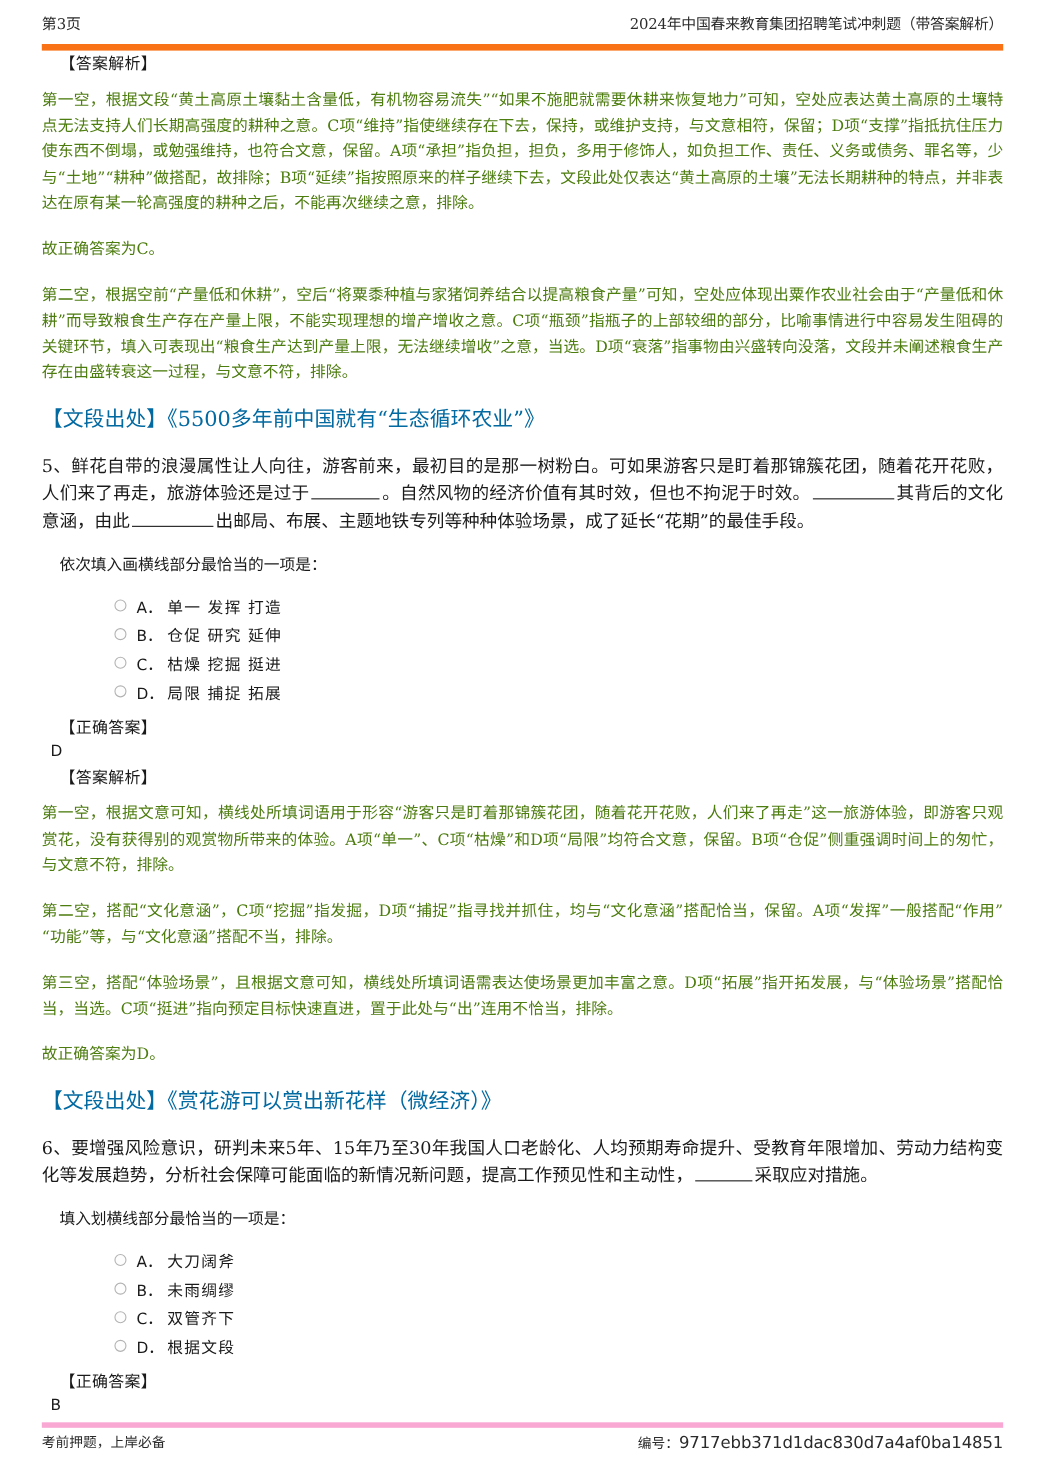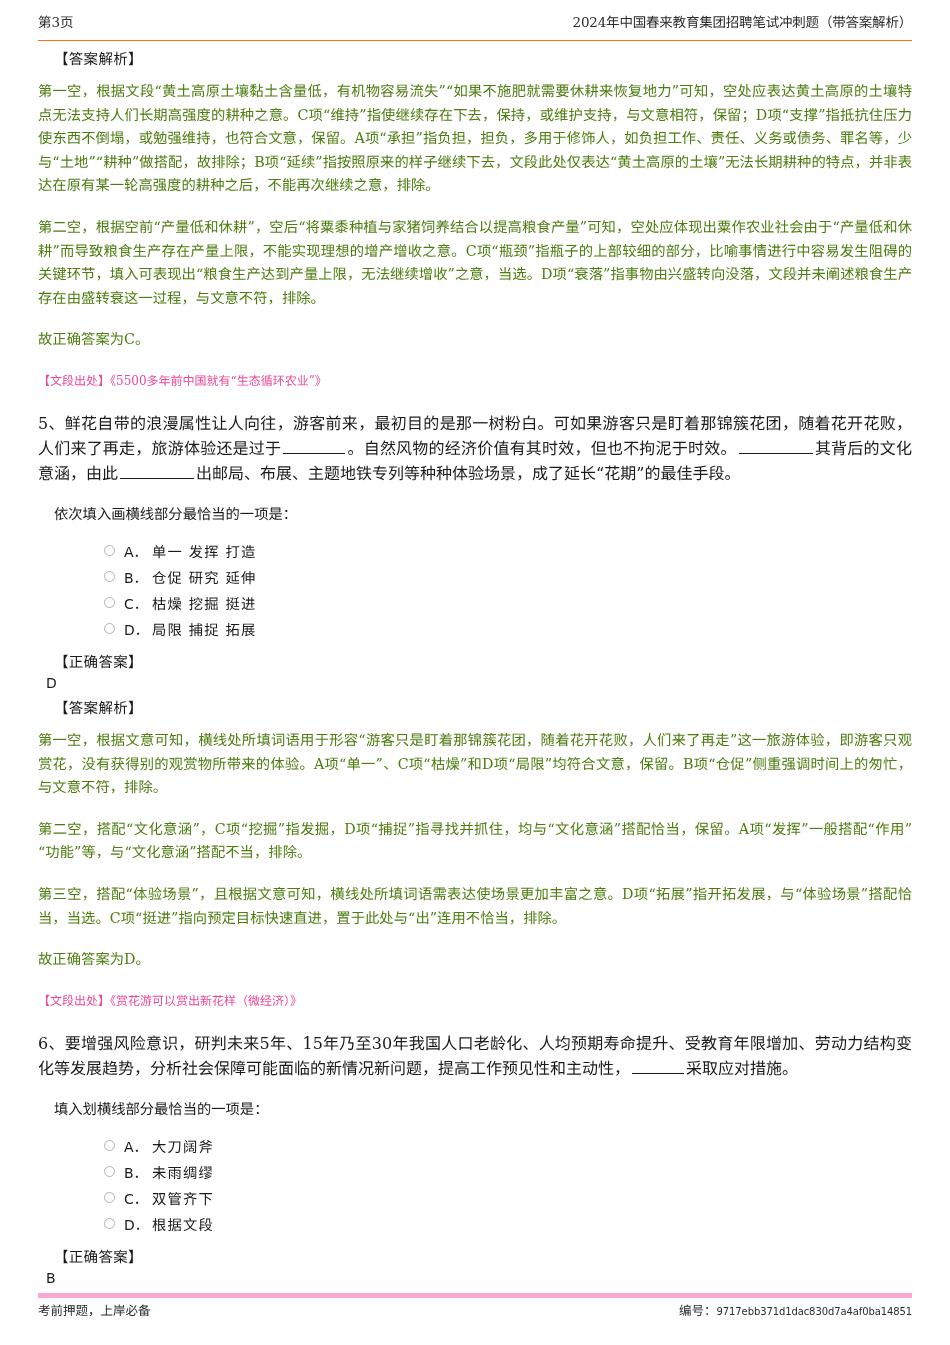--- a/index.html
+++ b/index.html
@@ -25,21 +25,21 @@
     padding: 0;
   }
 
   
   .page-header {
     position: absolute;
     top: 14px;
     left: 38px;
     right: 38px;
     height: 26px;
-    border-bottom: 1px solid #f97316;
+    border-bottom: 6px solid #f97316;
     display: flex;
     align-items: flex-start;
     justify-content: space-between;
     font-size: 13.5px;
     line-height: 17px;
     color: #2b2b2b;
   }
   .page-header .hdr-left {
     font-family: "DejaVu Serif", "Liberation Serif", serif;
     white-space: nowrap;
@@ -64,21 +64,21 @@
     justify-content: space-between;
     font-size: 12.5px;
     line-height: 16px;
     color: #2b2b2b;
   }
   .page-footer .ftr-right {
     white-space: nowrap;
   }
   .page-footer .ftr-right .serial {
     font-family: "DejaVu Sans", "Liberation Sans", sans-serif;
-    font-size: 10px;
+    font-size: 15px;
     letter-spacing: -0.1px;
   }
 
   
   .content {
     position: absolute;
     top: 48px;
     left: 38px;
     width: 874px;
   }
@@ -172,43 +172,43 @@
     letter-spacing: 0.3px;
   }
   .ans-value {
     font-family: "DejaVu Sans", "Liberation Sans", sans-serif;
     font-size: 14px;
     line-height: 20px;
     margin: 0 0 4px 8px;
     color: #1a1a1a;
   }
   .src {
-    font-size: 12px;
+    font-size: 19px;
     line-height: 23px;
     margin: 0 0 18px 0;
-    color: #ec4899;
+    color: #0369a1;
   }
 </style>
 </head>
 <body>
 
 <div class="page">
 
   <div class="page-header">
     <span class="hdr-left">第3页</span>
     <span class="hdr-right">2024年中国春来教育集团招聘笔试冲刺题（带答案解析）</span>
   </div>
 
   <div class="content">
 
     <div class="sec-label">【答案解析】</div>
 
     <p class="para gap">第一空，根据文段“黄土高原土壤黏土含量低，有机物容易流失”“如果不施肥就需要休耕来恢复地力”可知，空处应表达黄土高原的土壤特点无法支持人们长期高强度的耕种之意。C项“维持”指使继续存在下去，保持，或维护支持，与文意相符，保留；D项“支撑”指抵抗住压力使东西不倒塌，或勉强维持，也符合文意，保留。A项“承担”指负担，担负，多用于修饰人，如负担工作、责任、义务或债务、罪名等，少与“土地”“耕种”做搭配，故排除；B项“延续”指按照原来的样子继续下去，文段此处仅表达“黄土高原的土壤”无法长期耕种的特点，并非表达在原有某一轮高强度的耕种之后，不能再次继续之意，排除。</p>
+    <p class="para gap">故正确答案为C。</p>
     <p class="para gap">第二空，根据空前“产量低和休耕”，空后“将粟黍种植与家猪饲养结合以提高粮食产量”可知，空处应体现出粟作农业社会由于“产量低和休耕”而导致粮食生产存在产量上限，不能实现理想的增产增收之意。C项“瓶颈”指瓶子的上部较细的部分，比喻事情进行中容易发生阻碍的关键环节，填入可表现出“粮食生产达到产量上限，无法继续增收”之意，当选。D项“衰落”指事物由兴盛转向没落，文段并未阐述粮食生产存在由盛转衰这一过程，与文意不符，排除。</p>
-    <p class="para gap">故正确答案为C。</p>
 
     <p class="src"><span>【文段出处】</span><span>《5500多年前中国就有“生态循环农业”》</span></p>
 
     <p class="stem"><span>5、鲜花自带的浪漫属性让人向往，游客前来，最初目的是那一树粉白。可如果游客只是盯着那锦簇花团，随着花开花败，人们来了再走，旅游体验还是过于</span><span class="blank w1"></span><span>。自然风物的经济价值有其时效，但也不拘泥于时效。</span><span class="blank w2"></span><span>其背后的文化意涵，由此</span><span class="blank w3"></span><span>出邮局、布展、主题地铁专列等种种体验场景，成了延长“花期”的最佳手段。</span></p>
 
     <p class="prompt">依次填入画横线部分最恰当的一项是：</p>
 
     <ul class="options">
       <li class="option">
         <span class="radio"></span>

